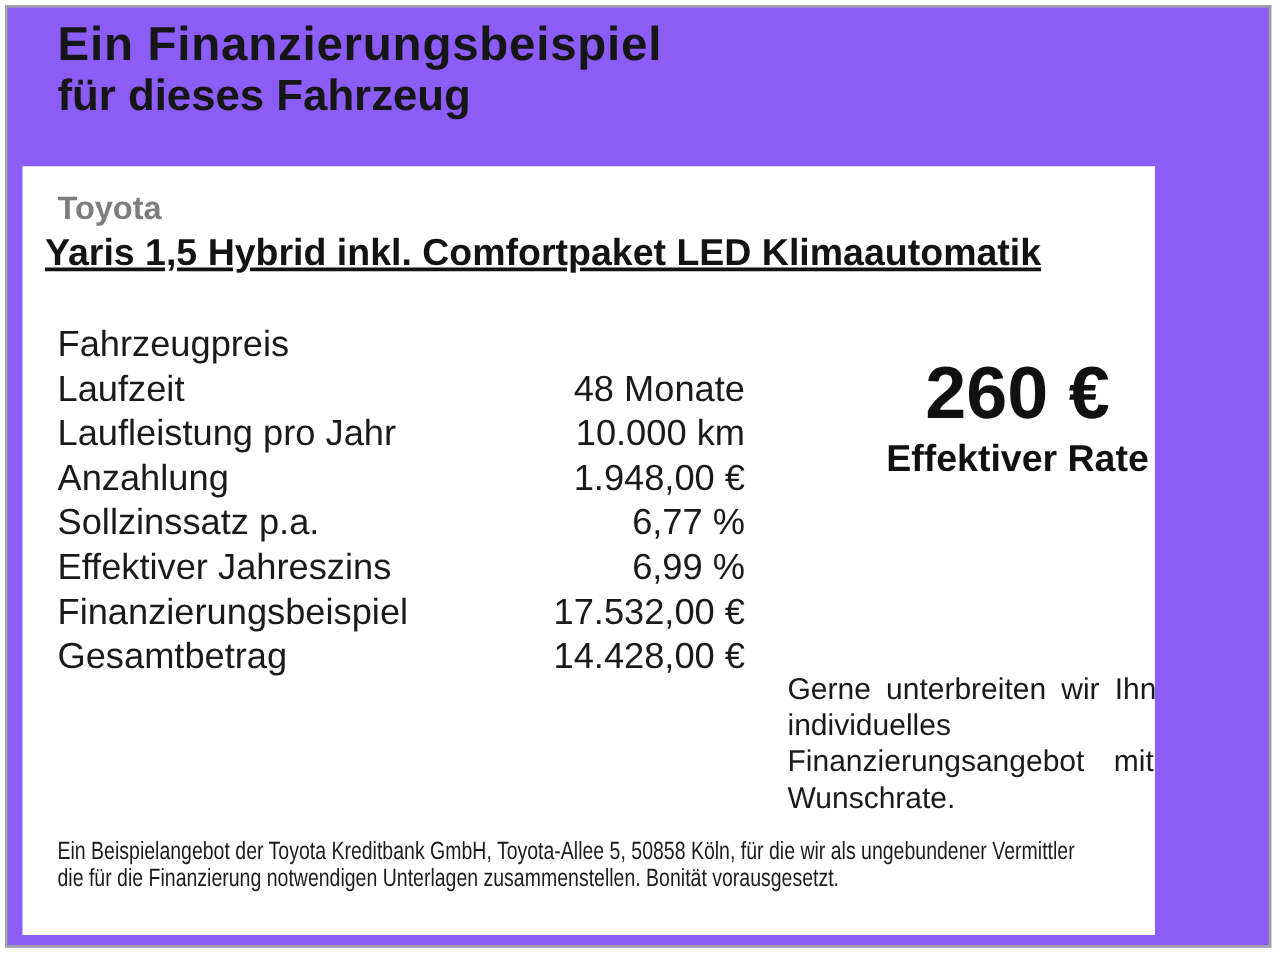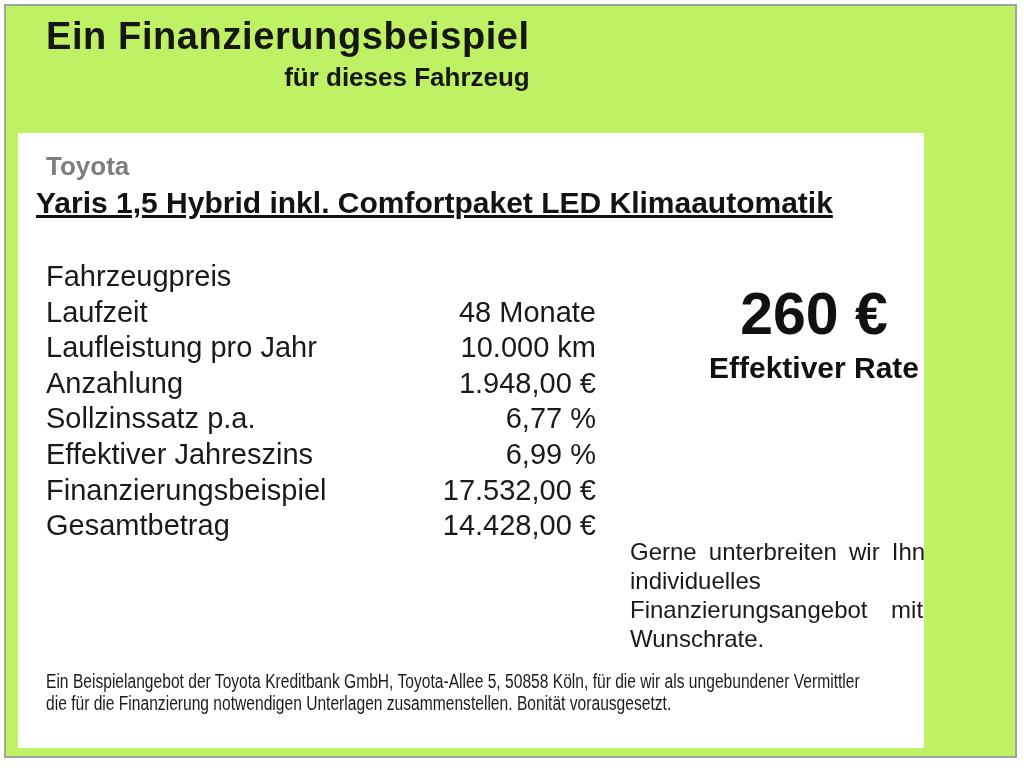--- a/index.html
+++ b/index.html
@@ -9,33 +9,33 @@
     font-family: "Liberation Sans", "DejaVu Sans", sans-serif;
     color: #1a1a1a;
     overflow: hidden;
   }
   .page { position: relative; width: 1024px; height: 768px; background: #ffffff; }
 
   
   .frame {
     position: absolute; left: 4px; top: 4px;
     width: 1013px; height: 754px;
-    background: #bef264;
+    background: #8b5cf6;
     border: 2px solid #a1a1a1;
   }
 
   
   .header { position: absolute; left: 40px; top: 10px; }
   .header-title {
     font-size: 38px; font-weight: bold; line-height: 40px;
     letter-spacing: 0.6px; color: #161616;
   }
   .header-subtitle {
-    font-size: 26px; font-weight: bold; line-height: 30px;
-    margin-top: 6px; color: #161616; text-align: right;
+    font-size: 35px; font-weight: bold; line-height: 30px;
+    margin-top: 6px; color: #161616;
   }
 
   
   .card {
     position: absolute; left: 12px; top: 127px;
     width: 906px; height: 615px;
     background: #ffffff;
     overflow: hidden;
   }
 

